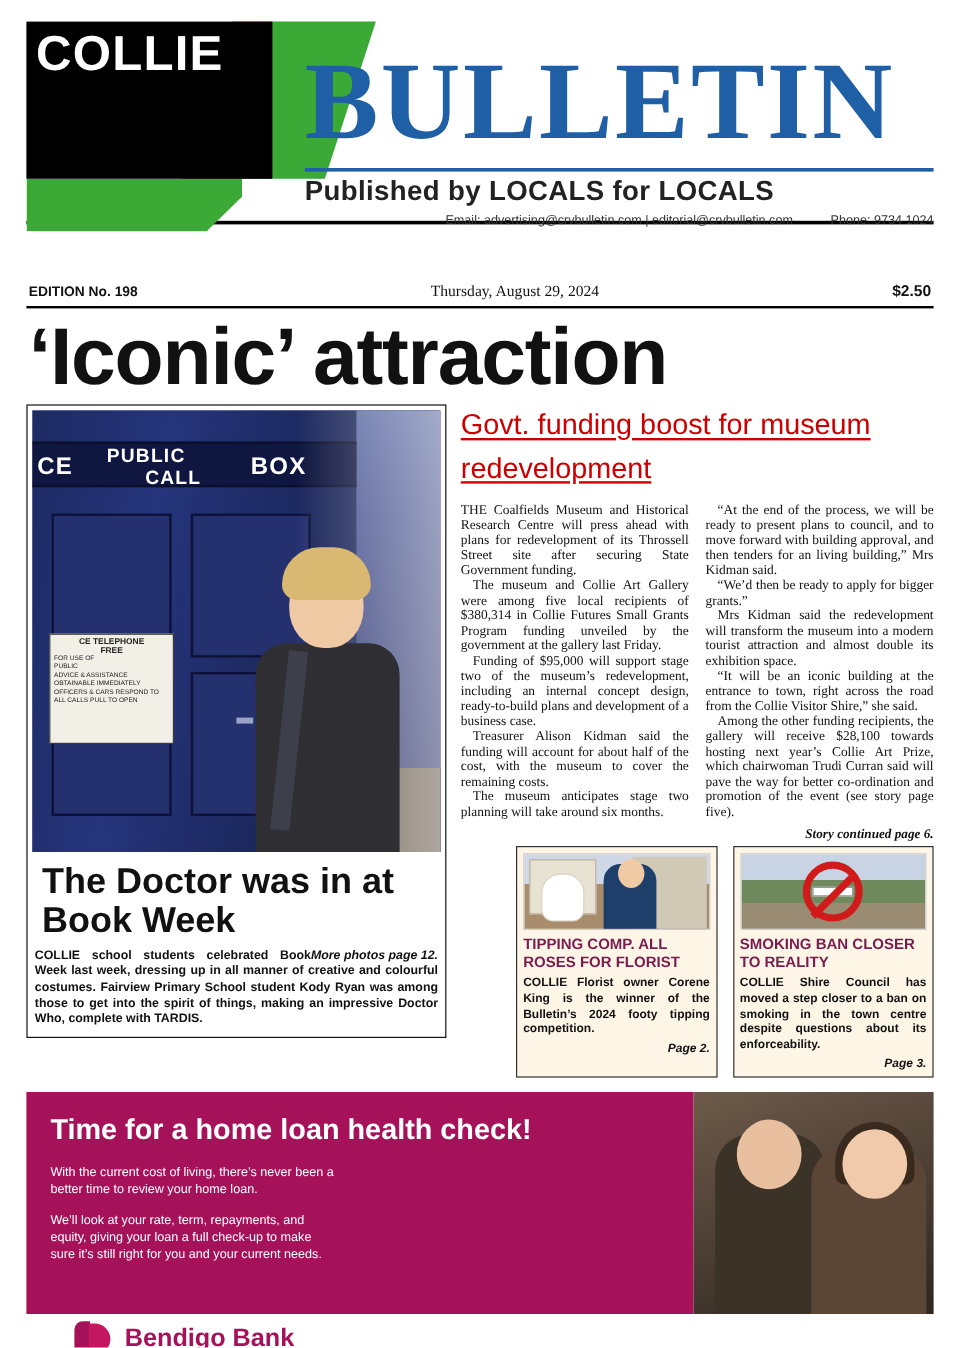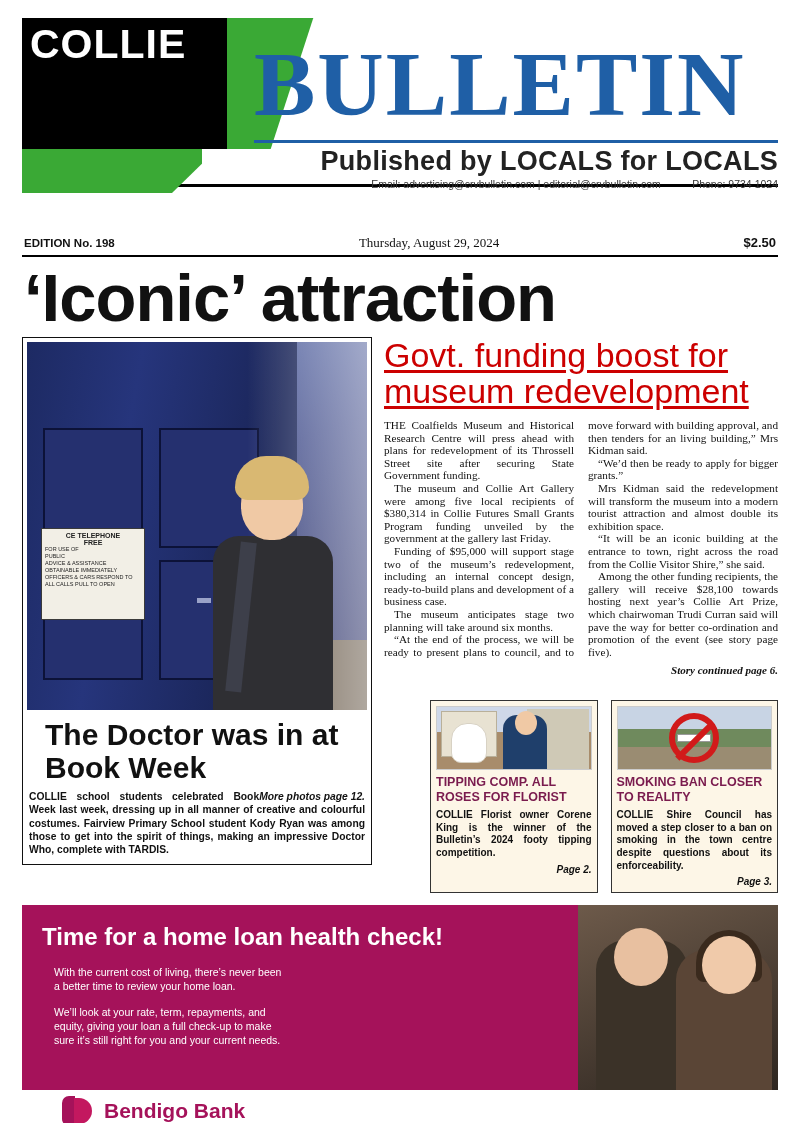--- a/index.html
+++ b/index.html
@@ -34,22 +34,22 @@
   }
   .mh-title-lines div { text-shadow: none; }
   .mh-bulletin {
     position:absolute; left:232px; top:20px; z-index:4;
     font-family:"Liberation Serif", serif; font-weight:bold;
     font-size:92px; line-height:92px; color:#1f5fa6; letter-spacing:2px;
   }
   .mh-rule1 { position:absolute; left:232px; top:122px; width:524px; height:3px; background:#1f5fa6; z-index:4;}
   .mh-sub {
     position:absolute; left:232px; top:128px; width:524px; z-index:4;
-    text-align:right; font-family:"Liberation Sans", sans-serif;
-    font-size:27px; font-weight:bold; color:#222; letter-spacing:0.3px;
+    text-align:left; font-family:"Liberation Sans", sans-serif;
+    font-size:23px; font-weight:bold; color:#222; letter-spacing:0.3px;
   }
   .mh-contact {
     position:absolute; left:232px; top:160px; width:524px; z-index:4;
     text-align:center; font-family:"Liberation Sans", sans-serif; font-size:10.5px; color:#333;
   }
   .mh-phone {
     position:absolute; right:0px; top:160px; z-index:4;
     font-family:"Liberation Sans", sans-serif; font-size:10.5px; color:#333;
   }
   .mh-greenbar { position:absolute; left:0; top:131px; width:205px; height:44px; z-index:2; }
@@ -115,42 +115,42 @@
      background:linear-gradient(to left, rgba(255,255,255,0.45), rgba(255,255,255,0)); }
   .t-boy { position:absolute; right:30px; bottom:0; width:130px; height:260px; }
   .boy-head { position:absolute; left:34px; top:18px; width:62px; height:72px; border-radius:50% 50% 46% 46%; background:#f0c9a5; }
   .boy-hair { position:absolute; left:28px; top:6px; width:74px; height:44px; border-radius:44px 44px 18px 18px; background:#d9b872; }
   .boy-body { position:absolute; left:6px; top:86px; width:120px; height:174px; border-radius:26px 26px 0 0; background:#2f2f33; }
   .boy-strap { position:absolute; left:26px; top:92px; width:16px; height:150px; background:#3d3f4a; transform:rotate(6deg); }
   .t-floor { position:absolute; left:268px; bottom:0; width:120px; height:70px; background:#6e6050; }
 
   .caption-head {
     font-family:"Liberation Sans", sans-serif; font-weight:bold;
-    font-size:30px; line-height:33px; margin:8px 2px 6px 18px;
+    font-size:30px; line-height:33px; margin:8px 2px 6px 8px;
   }
   .caption-body {
     font-family:"Liberation Sans", sans-serif; font-size:10.3px; line-height:13.3px;
     font-weight:bold; margin:0 2px 4px 2px; text-align:justify; color:#111;
   }
   .caption-body .more { float:right; font-style:italic; font-weight:bold; }
 
   
   .subhead {
     font-family:"Liberation Sans", sans-serif; font-weight:normal;
-    color:#cc0000; font-size:34px; line-height:36px; text-decoration:underline;
+    color:#cc0000; font-size:24px; line-height:36px; text-decoration:underline;
     text-underline-offset:3px; margin:0 0 10px 0;
   }
   .story { column-count:2; column-gap:14px; font-size:11.2px; line-height:12.6px;
     text-align:justify; hyphens:auto; }
   .story p { margin:0; text-indent:10px; }
   .story p:first-child { text-indent:0; }
   .contd { text-align:right; font-style:italic; font-weight:bold; font-size:11px; margin-top:6px; }
 
   
-  .teasers { display:flex; gap:13px; margin-top:24px;padding-left:46px; }
+  .teasers { display:flex; gap:13px; margin-top:4px;padding-left:46px; }
   .teaser { width:183px; border:1px solid #333; background:#fdf6e7; padding:5px; }
   .teaser-img { width:100%; height:64px; overflow:hidden; position:relative; border:1px solid #ccc; }
   .ti1 { background:linear-gradient(to bottom,#cfd8e8 0 40%, #a88c6b 40% 100%); }
   .ti1 .shelf { position:absolute; left:4px; top:4px; width:56px; height:46px; background:#e8e2d2; border:1px solid #b9b09a;}
   .ti1 .dog { position:absolute; left:14px; top:16px; width:36px; height:40px; background:#fff; border-radius:16px 16px 10px 10px; border:1px solid #d8d2c4;}
   .ti1 .person { position:absolute; left:66px; top:8px; width:44px; height:56px; background:#1f3f6b; border-radius:14px 14px 0 0;}
   .ti1 .face { position:absolute; left:78px; top:4px; width:22px; height:24px; border-radius:50%; background:#f0c9a5;}
   .ti1 .rack { position:absolute; right:2px; top:2px; width:62px; height:60px; background:#cfc9b6; }
   .ti2 { background:linear-gradient(to bottom,#c8d4e4 0 35%, #6f8a5d 35% 65%, #9a8c72 65% 100%); }
   .ti2 .nosmoke { position:absolute; left:50%; top:50%; transform:translate(-50%,-50%); width:50px; height:50px;
@@ -164,21 +164,21 @@
   .teaser-page { text-align:right; font-style:italic; font-weight:bold; font-size:10px;
     font-family:"Liberation Sans", sans-serif; margin-top:4px; }
 
   
   .advert { margin-top:12px; border:0; position:relative; height:252px; }
   .ad-main { display:flex; height:185px; }
   .ad-left { flex:1; background:#a5125a; color:#fff; padding:18px 20px; position:relative; }
   .ad-title { font-family:"Liberation Sans", sans-serif; font-weight:bold; font-size:24px; line-height:28px; margin-bottom:14px;}
   .ad-cols { display:flex; gap:22px; }
   .ad-c1 { width:240px; font-family:"Liberation Sans", sans-serif; font-size:10.5px; line-height:14px; }
-  .ad-c1 p { margin:0 0 12px 12px; }
+  .ad-c1 p { margin:0 0 12px 0; }
   .ad-c2 { width:250px; font-family:"Liberation Sans", sans-serif; font-size:10.5px; line-height:14px; }
   .ad-c2 .bold { font-weight:bold; }
   .ad-branch { display:flex; align-items:center; gap:6px; margin-top:12px; font-size:10.5px; }
   .pin { width:11px; height:11px; border-radius:50% 50% 50% 0; background:#fff; transform:rotate(-45deg); display:inline-block;}
   .ad-photo { width:200px; background:linear-gradient(160deg,#6d5a4a,#2e2620); position:relative; overflow:hidden; }
   .ad-photo .man { position:absolute; left:18px; bottom:0; width:92px; height:150px; background:#3b3228; border-radius:30px 30px 0 0;}
   .ad-photo .manhead { position:absolute; left:36px; bottom:104px; width:54px; height:58px; border-radius:50%; background:#e8c0a0;}
   .ad-photo .woman { position:absolute; right:6px; bottom:0; width:96px; height:140px; background:#5a4536; border-radius:30px 30px 0 0;}
   .ad-photo .womanhead { position:absolute; right:22px; bottom:96px; width:54px; height:58px; border-radius:50%; background:#f0caaa;}
   .ad-photo .hair { position:absolute; right:16px; bottom:108px; width:66px; height:52px; border-radius:34px 34px 8px 8px; background:#3a2a1d;}
@@ -220,20 +220,26 @@
 
   <div class="headline">‘Iconic’ attraction</div>
 
   <div class="main">
 
     <div class="col-left">
       <div class="photo-box">
         <div class="tardis">
           <div class="t-sky"></div>
           <div class="t-wall"></div>
+          <div class="t-signstrip">
+            <span class="t-ce">CE</span>
+            <span class="t-public">PUBLIC</span>
+            <span class="t-call">CALL</span>
+            <span class="t-box">BOX</span>
+          </div>
           <div class="t-doorpanel p1"></div>
           <div class="t-doorpanel p2"></div>
           <div class="t-doorpanel p3"></div>
           <div class="t-doorpanel p4"></div>
           <div class="t-notice">
             <b>CE TELEPHONE</b>
             <b>FREE</b>
             <div>FOR USE OF</div>
             <div>PUBLIC</div>
             <div>ADVICE &amp; ASSISTANCE OBTAINABLE IMMEDIATELY OFFICERS &amp; CARS RESPOND TO ALL CALLS PULL TO OPEN</div>
@@ -256,20 +262,21 @@
         </div>
       </div>
     </div>
 
     <div class="col-right">
       <div class="subhead">Govt. funding boost for museum redevelopment</div>
       <div class="story">
         <p>THE Coalfields Museum and Historical Research Centre will press ahead with plans for redevelopment of its Throssell Street site after securing State Government funding.</p>
         <p>The museum and Collie Art Gallery were among five local recipients of $380,314 in Collie Futures Small Grants Program funding unveiled by the government at the gallery last Friday.</p>
         <p>Funding of $95,000 will support stage two of the museum’s redevelopment, including an internal concept design, ready-to-build plans and development of a business case.</p>
+        <p>Treasurer Alison Kidman said the funding will account for about half of the cost, with the museum to cover the remaining costs.</p>
         <p>The museum anticipates stage two planning will take around six months.</p>
         <p>“At the end of the process, we will be ready to present plans to council, and to move forward with building approval, and then tenders for an living building,” Mrs Kidman said.</p>
         <p>“We’d then be ready to apply for bigger grants.”</p>
         <p>Mrs Kidman said the redevelopment will transform the museum into a modern tourist attraction and almost double its exhibition space.</p>
         <p>“It will be an iconic building at the entrance to town, right across the road from the Collie Visitor Shire,” she said.</p>
         <p>Among the other funding recipients, the gallery will receive $28,100 towards hosting next year’s Collie Art Prize, which chairwoman Trudi Curran said will pave the way for better co-ordination and promotion of the event (see story page five).</p>
       </div>
       <div class="contd">Story continued page 6.</div>
 
       <div class="teasers">

